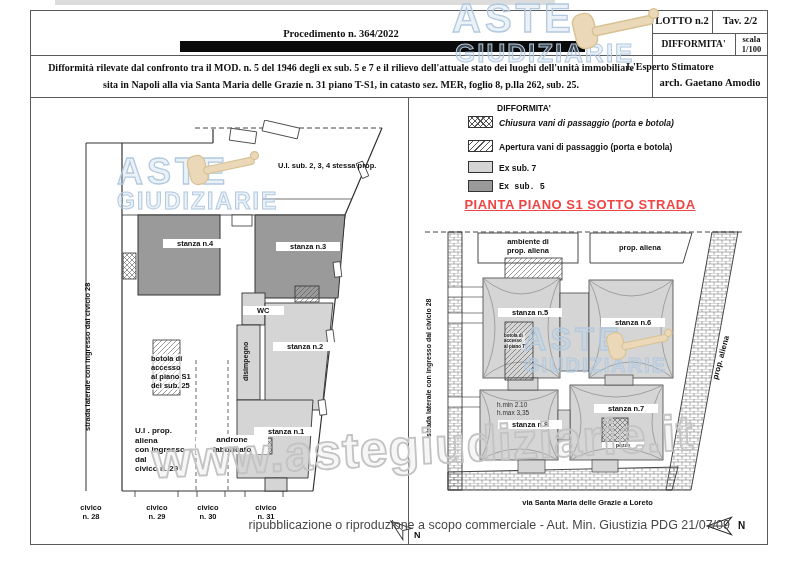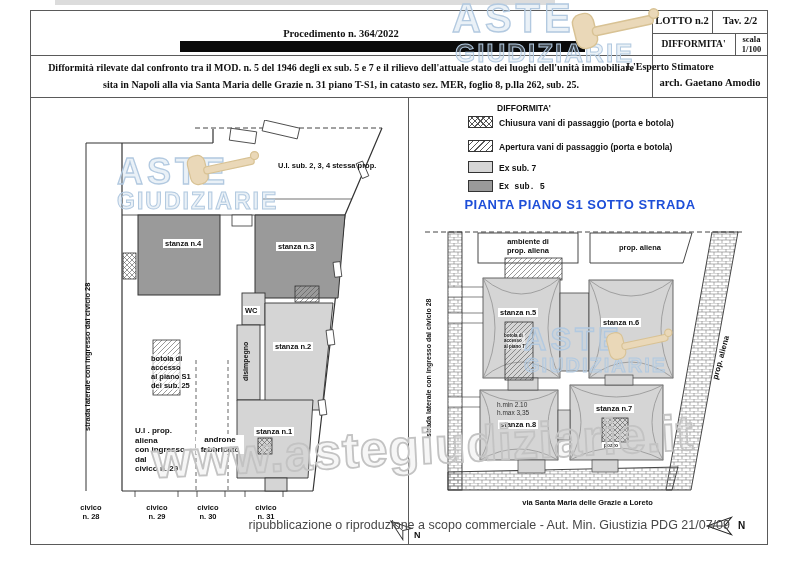--- a/index.html
+++ b/index.html
@@ -5,21 +5,21 @@
   html,body{margin:0;padding:0;background:#fff;}
   #page{position:relative;width:800px;height:565px;background:#fff;overflow:hidden;
         font-family:"Liberation Sans",sans-serif;}
   .abs{position:absolute;}
   .hline{position:absolute;height:1px;background:#5a5a5a;}
   .vline{position:absolute;width:1px;background:#5a5a5a;}
   .ser{font-family:"Liberation Serif",serif;font-weight:bold;color:#111;}
   .ctr{text-align:center;}
   .lbl{position:absolute;font:bold 7.5px "Liberation Sans",sans-serif;color:#101010;
        line-height:1.2;white-space:pre-line;}
-  .boxed{background:#fff;padding:0 2px;}
+  .boxed{background:#fff;padding:0 14px;}
   .vtext{writing-mode:vertical-rl;transform:rotate(180deg);text-align:center;}
   .swatch{position:absolute;width:25px;height:12px;border:1px solid #333;box-sizing:border-box;}
   .sw-xh{background-image:
      repeating-linear-gradient(45deg,#555 0 .8px,transparent .8px 4px),
      repeating-linear-gradient(-45deg,#555 0 .8px,transparent .8px 4px);}
   .sw-dh{background-image:
      repeating-linear-gradient(-45deg,#555 0 .8px,transparent .8px 4px);}
   .wm{position:absolute;font-family:"Liberation Sans",sans-serif;font-weight:bold;pointer-events:none;}
   .wm-aste{letter-spacing:4px;color:rgba(186,208,228,0.30);-webkit-text-stroke:1.3px #b2c9e0;}
   .wm-giud{letter-spacing:2px;color:rgba(186,208,228,0.30);-webkit-text-stroke:1px #b2c9e0;}
@@ -136,30 +136,30 @@
 n. 31</div>
 
   <svg class="abs" style="left:382px;top:520px;transform:rotate(38deg);" width="48" height="26" viewBox="0 0 60 32">
     <path d="M6,16 L32,7 L25,16 L32,25 Z" fill="#fff" stroke="#333" stroke-width="1.2"></path>
     <path d="M6,16 H25" stroke="#333" stroke-width="1"></path>
   </svg>
   <span class="lbl ser" style="left:414px;top:530px;font-size:9px;">N</span>
 
   <div class="legend-lbl" style="left:497px;top:103px;">DIFFORMITA'</div>
   <div class="swatch sw-xh" style="left:468px;top:116px;"></div>
-  <div class="legend-lbl" style="left:499px;top:118px;">Chiusura vani di passaggio (porta e botola)</div>
+  <div class="legend-lbl" style="left:499px;top:118px;font-style:italic;">Chiusura vani di passaggio (porta e botola)</div>
   <div class="swatch sw-dh" style="left:468px;top:140px;"></div>
   <div class="legend-lbl" style="left:499px;top:142px;">Apertura vani di passaggio (porta e botola)</div>
   <div class="swatch" style="left:468px;top:161px;background:#d5d5d5;"></div>
   <div class="legend-lbl" style="left:499px;top:163px;">Ex sub. 7</div>
   <div class="swatch" style="left:468px;top:180px;background:#9a9a9a;"></div>
   <div class="legend-lbl" style="left:499px;top:182px;font-family:Liberation Mono, monospace;">Ex sub. 5</div>
 
   <div class="abs ctr" style="left:455px;top:197px;width:250px;font:bold 13px 'Liberation Sans',sans-serif;
-              letter-spacing:.5px;color:#1d4ed8;text-align:center;">PIANTA PIANO  S1  SOTTO STRADA</div>
+              text-decoration:underline;letter-spacing:.5px;color:#ef4444;text-align:center;">PIANTA PIANO  S1  SOTTO STRADA</div>
 
   <svg class="abs" style="left:420px;top:225px;" width="340" height="272" viewBox="0 0 340 272">
     <defs>
       <pattern id="xh2" patternUnits="userSpaceOnUse" width="5" height="5">
         <path d="M0,0 L5,5 M5,0 L0,5" stroke="#555" stroke-width="0.6"></path>
       </pattern>
       <pattern id="dh2" patternUnits="userSpaceOnUse" width="5" height="5">
         <path d="M0,5 L5,0" stroke="#555" stroke-width="0.6"></path>
       </pattern>
       <pattern id="wall2" patternUnits="userSpaceOnUse" width="8" height="6">

